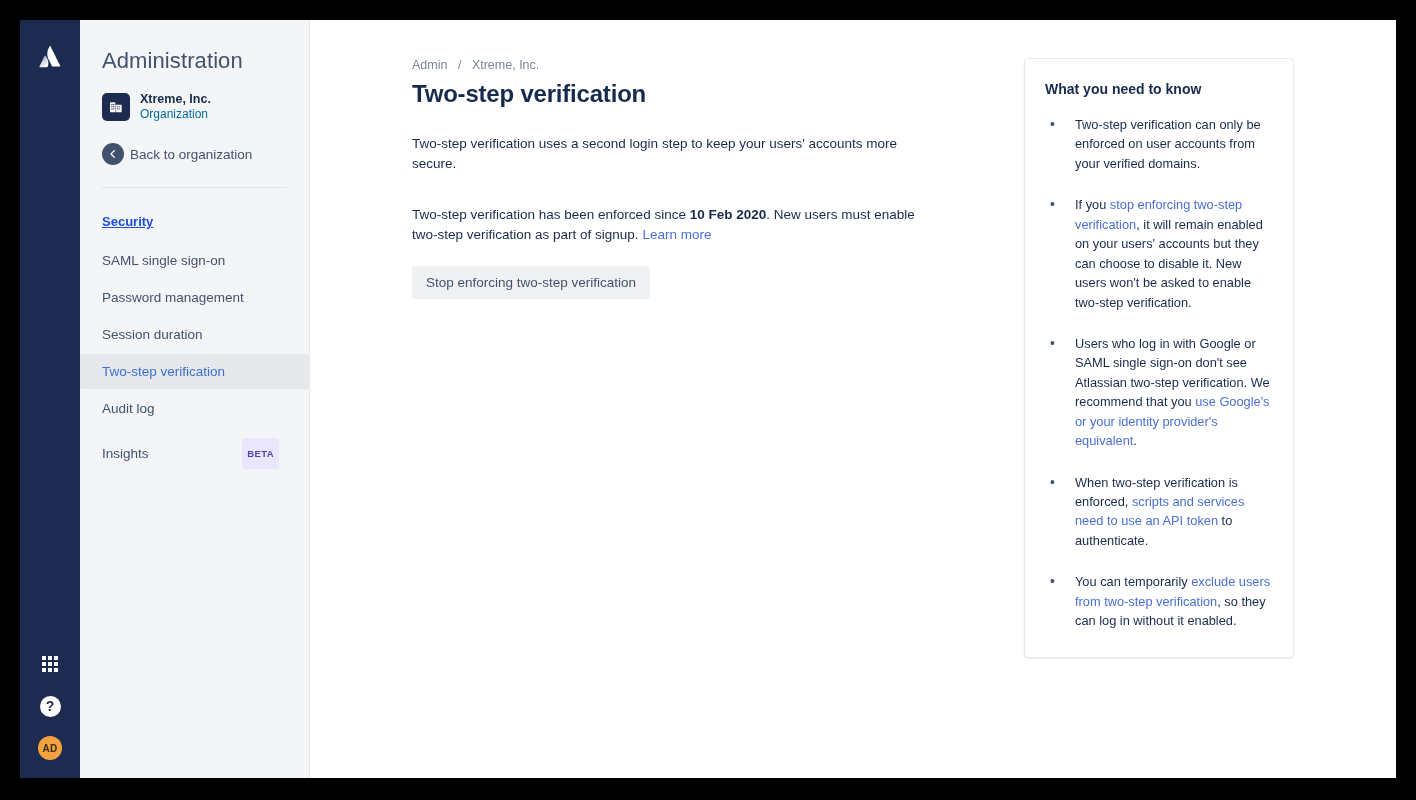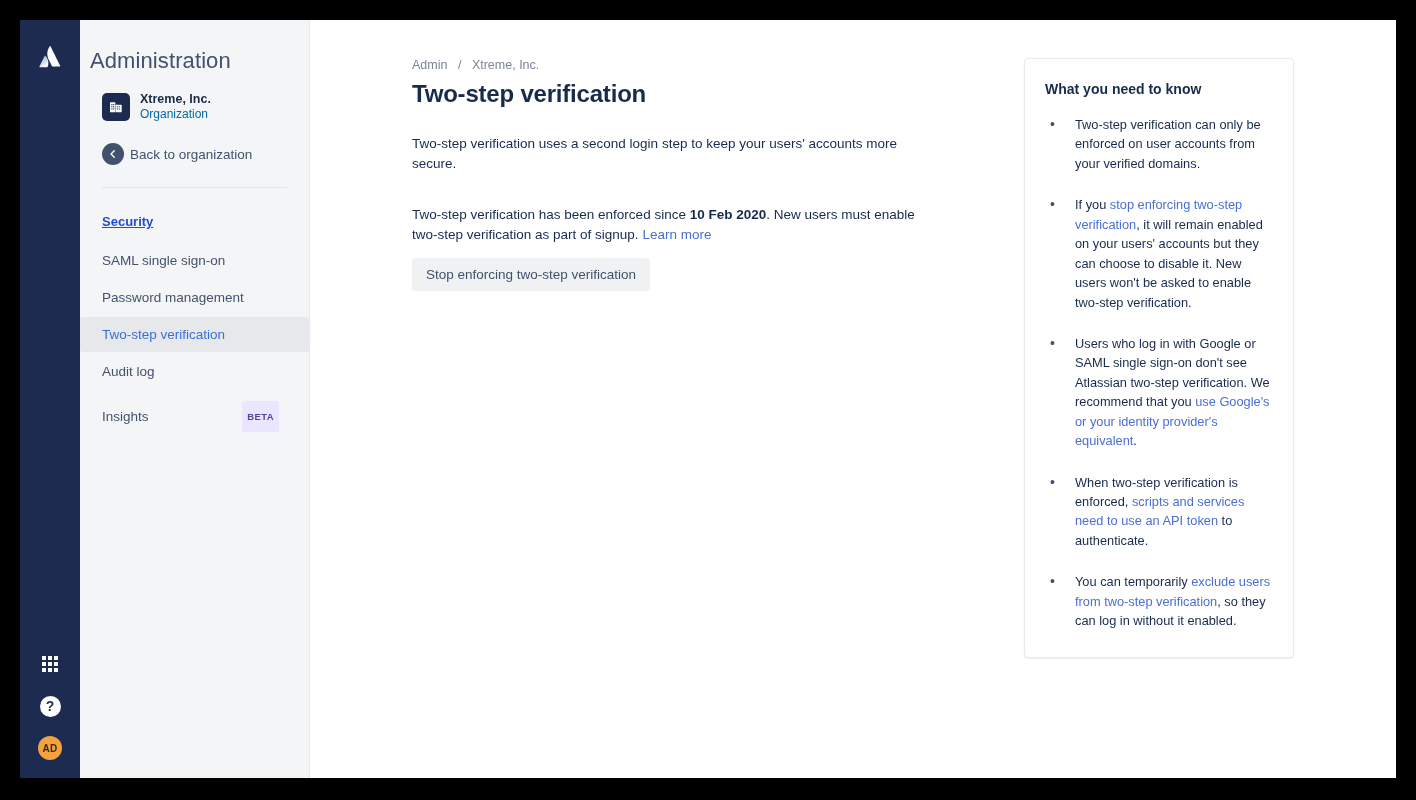--- a/index.html
+++ b/index.html
@@ -76,21 +76,21 @@
     width: 230px; flex: 0 0 230px;
     background: #f4f5f7;
     border-right: 1px solid #e6e8ec;
     padding: 28px 0 0 0;
     position: relative;
   }
   .admin-title {
     font-size: 22px;
     color: #42526e;
     font-weight: 400;
-    padding: 0 10px;
+    padding: 0 22px;
     margin-bottom: 18px;
     letter-spacing: .1px;
   }
   .org-row {
     display: flex; align-items: center; gap: 10px;
     padding: 0 22px; margin-bottom: 22px;
     cursor: pointer;
   }
   .org-logo {
     width: 28px; height: 28px; border-radius: 5px;
@@ -182,21 +182,21 @@
     font-size: 17.5px; font-weight: bold; color: #172b4d;
   }
   .badge-active {
     background: #36795e; color: #ffffff;
     font-size: 10px; font-weight: bold; letter-spacing: .5px;
     padding: 2px 5px; border-radius: 3px;
     line-height: 1.3;
   }
   .body-text {
     font-size: 13.5px; color: #172b4d; line-height: 1.55;
-    margin-bottom: 12px;
+    margin-bottom: 20px;
     max-width: 560px;
   }
   .body-text b { font-weight: bold; }
   a.link { color: #4a6fd1; text-decoration: none; cursor: pointer; }
 
   .btn-secondary {
     background: #f0f1f3;
     border: none;
     color: #42526e;
     font-size: 13.5px;
@@ -316,20 +316,23 @@
     <div class="sb-divider"></div>
 
     <div class="sb-section">Security</div>
 
     <div class="sb-item">
       <span>SAML single sign-on</span>
     </div>
     <div class="sb-item">
       <span>Password management</span>
     </div>
+    <div class="sb-item">
+      <span>Session duration</span>
+    </div>
     <div class="sb-item selected">
       <span>Two-step verification</span>
     </div>
     <div class="sb-item">
       <span>Audit log</span>
     </div>
     <div class="sb-item">
       <span>Insights</span>
       <span class="sb-badge">BETA</span>
     </div>

